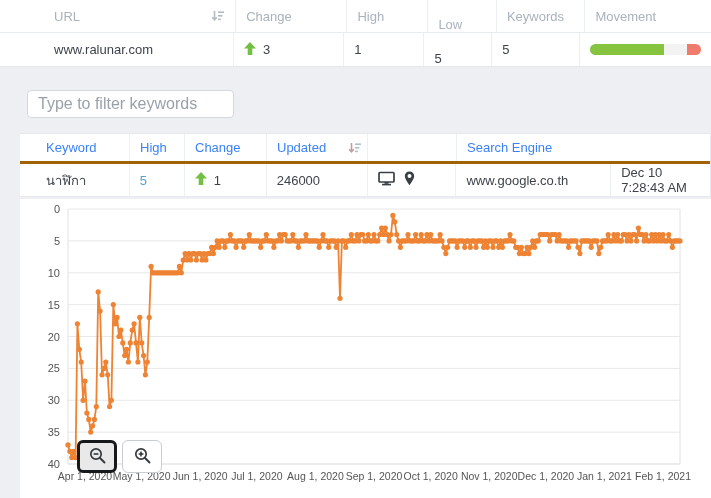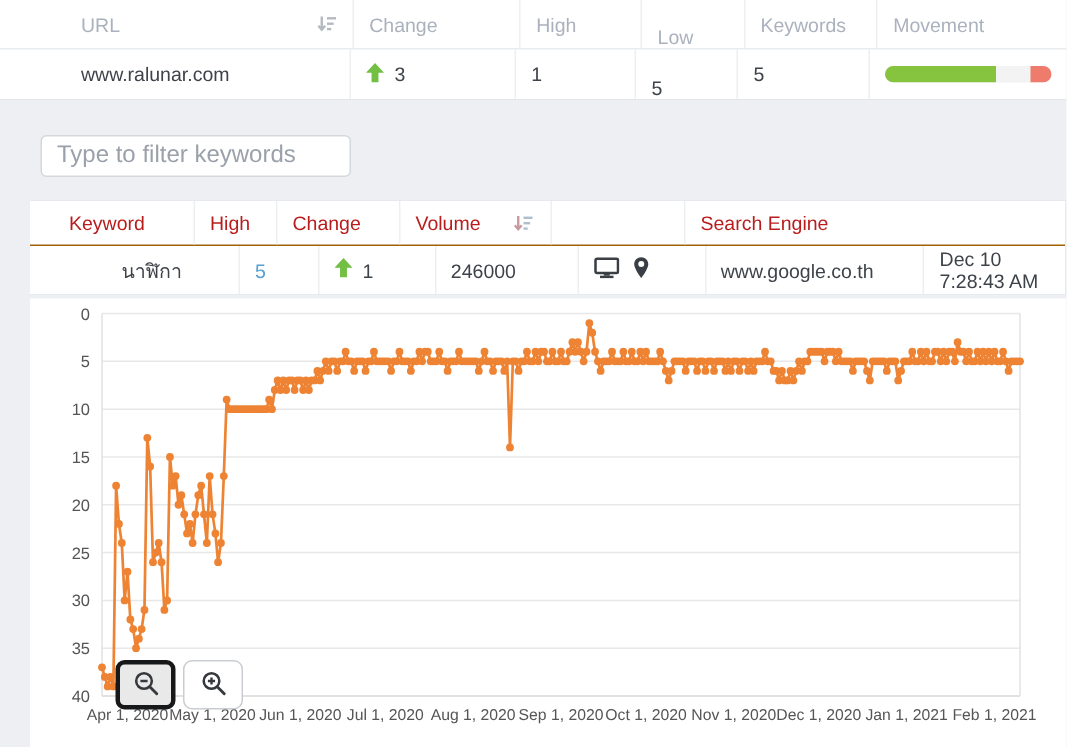--- a/index.html
+++ b/index.html
@@ -29,22 +29,22 @@
   .filter-wrap { left:27px; top:90px; }
   .filter-input {
     width:207px; height:28px; border:1px solid #d3d8de; border-radius:4px;
     background:#fff; padding:0 10px; font-size:16px; color:#3e434a;
     font-family:"Liberation Sans","DejaVu Sans",sans-serif; outline:none;
   }
   .filter-input::placeholder { color:#9aa1aa; }
 
   
   .kw-table { left:20px; top:133px; width:691px; background:#fff; border:1px solid #e6e9ed; border-left:none; }
-  .k-head { height:30px; border-bottom:1px solid #a16207; color:#b91c1c; }
-  .k-body { height:32px;padding-left:35px; }
+  .k-head { height:30px; border-bottom:3px solid #a16207; color:#3b82f6; }
+  .k-body { height:32px; }
   .k-c1{width:110px; padding-left:26px;} .k-c2{width:55px;} .k-c3{width:82px;}
   .k-c4{width:101px;} .k-c5{width:89px;} .k-c6{width:155px;} .k-c7{width:99px; border-right:none;}
   .rank-link { color:#58a0d4; cursor:pointer; }
 
   .chg { display:inline-flex; align-items:center; gap:7px; }
 
   
   .movement-bar { display:flex; width:112px; height:11px; border-radius:6px; overflow:hidden; background:#f3f3f3; }
   .mv-green{ background:#86c440; } .mv-neutral{ background:#f3f3f3; } .mv-red{ background:#ee7b6b; }
 
@@ -128,21 +128,21 @@
     <div class="t-cell k-c1">
         <span>Keyword</span>
       </div>
     <div class="t-cell k-c2">
         <span>High</span>
       </div>
     <div class="t-cell k-c3">
         <span>Change</span>
       </div>
     <div class="t-cell k-c4">
-      <span>Volume</span>
+      <span>Updated</span>
       <span class="sort-icon" style="margin-left:22px;">
         <svg width="14" height="14" viewBox="0 0 14 14">
           <path d="M3.5 2 v8 M1.2 8.2 L3.5 10.8 L5.8 8.2" fill="none" stroke="#c79aa0" stroke-width="1.6"></path>
           <rect x="7" y="2.4" width="6" height="1.6" fill="#aebfcc"></rect>
           <rect x="7" y="6" width="4.4" height="1.6" fill="#aebfcc"></rect>
           <rect x="7" y="9.6" width="2.8" height="1.6" fill="#aebfcc"></rect>
         </svg>
       </span>
     </div>
     <div class="t-cell k-c5"></div>

